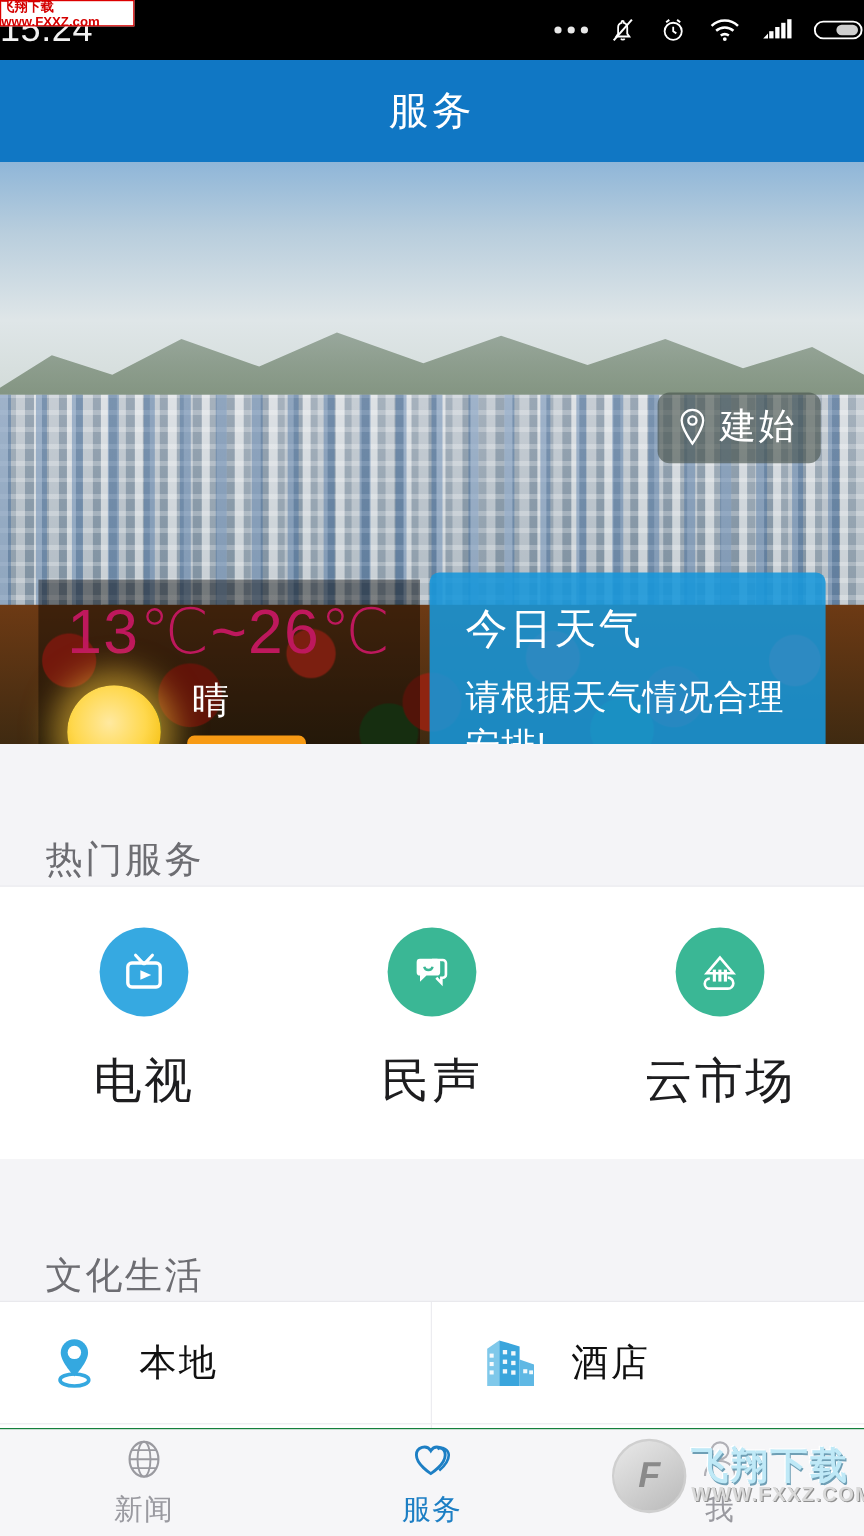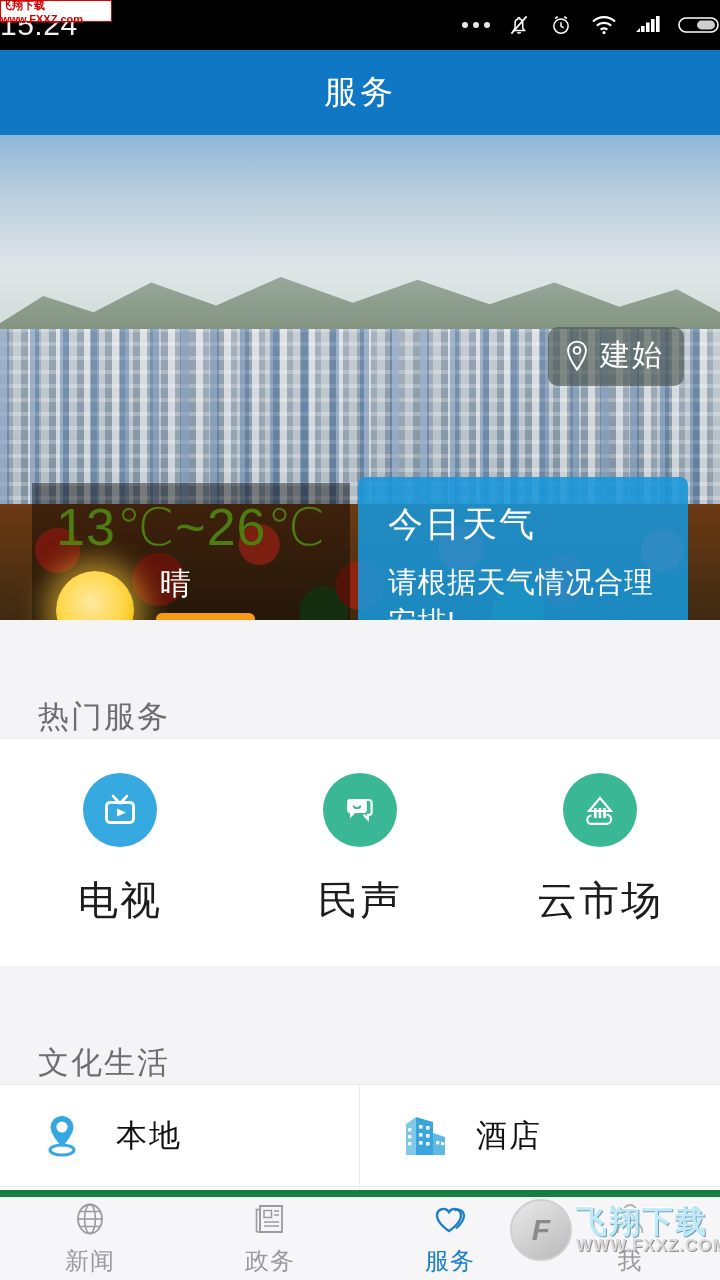--- a/index.html
+++ b/index.html
@@ -84,21 +84,21 @@
     padding:8px 20px 10px 16px; display:flex; align-items:center; gap:10px;
   }
   .loc-chip .txt { color:#fff; font-size:30px; letter-spacing:2px; }
 
   .wcard {
     position:absolute; left:32px; top:348px;
     width:318px; height:215px;
     background:rgba(0,0,0,.42);
     display:flex; flex-direction:column; padding:14px 0 0 0;
   }
-  .wtemp { color:#4d7c0f; font-size:52px; text-align:center; letter-spacing:1px; font-weight:300; }
+  .wtemp { color:#be185d; font-size:52px; text-align:center; letter-spacing:1px; font-weight:300; }
   .wrow { display:flex; align-items:center; margin-top:6px; padding-left:14px; }
   .sun {
     width:78px; height:78px; border-radius:50%;
     background:radial-gradient(circle at 45% 40%, #ffe9a0 0%, #ffd84d 48%, #f7c51e 72%, rgba(247,197,30,0) 73%);
     box-shadow:0 0 26px 12px rgba(255,205,60,.55);
     flex:none; margin-left:10px;
   }
   .wmeta { margin-left:22px; display:flex; flex-direction:column; align-items:flex-start; gap:8px; }
   .wdesc { color:#fff; font-size:31px; letter-spacing:1px; padding-left:4px; }
   .aqi {
@@ -135,21 +135,21 @@
     width:50%; height:102px; display:flex; align-items:center;
     padding-left:36px; border-bottom:1px solid #ececf0;
   }
   .gcell:nth-child(odd) { border-right:1px solid #ececf0; }
   .gcell .gicon { width:52px; display:flex; justify-content:center; flex:none; }
   .gcell .glabel { margin-left:28px; font-size:31px; color:#111; letter-spacing:2px;font-family:Liberation Serif, serif; }
 
   
   .tabbar {
     position:absolute; left:0; bottom:0; width:720px; height:90px;
-    background:#f6f6f8; border-top:7px solid #15803d;
+    background:#f6f6f8; border-top:1px solid #15803d;
     display:flex; align-items:center;
   }
   .tab { flex:1; display:flex; flex-direction:column; align-items:center; gap:7px; }
   .tab-label { font-size:24px; color:#9a9aa0; letter-spacing:1px; }
   .tab.active .tab-label { color:#1d7fc4; }
 
   .wm-bottom {
     position:absolute; right:0; bottom:14px; width:210px; height:72px;
     display:flex; align-items:center; z-index:60; pointer-events:none;
   }
@@ -358,29 +358,20 @@
     <div class="tab">
       <svg width="38" height="38" viewBox="0 0 38 38">
         <ellipse cx="19" cy="19" rx="12" ry="14.5" fill="none" stroke="#9a9aa0" stroke-width="1.8"></ellipse>
         <ellipse cx="19" cy="19" rx="5.4" ry="14.5" fill="none" stroke="#9a9aa0" stroke-width="1.6"></ellipse>
         <line x1="7" y1="19" x2="31" y2="19" stroke="#9a9aa0" stroke-width="1.6"></line>
         <path d="M9 11.5h20 M9 26.5h20" stroke="#9a9aa0" stroke-width="1.4" fill="none"></path>
       </svg>
       <div class="tab-label">新闻</div>
     </div>
 
-    <div class="tab">
-      <svg width="38" height="38" viewBox="0 0 38 38">
-        <path d="M9 6h22v26H9z" fill="none" stroke="#9a9aa0" stroke-width="1.8"></path>
-        <path d="M5.5 9.5h3.5v22.5H7.2a1.7 1.7 0 0 1-1.7-1.7z" fill="none" stroke="#9a9aa0" stroke-width="1.6"></path>
-        <rect x="13" y="10.5" width="7.5" height="7" fill="none" stroke="#9a9aa0" stroke-width="1.5"></rect>
-        <path d="M23 11h5 M23 15h5 M13 22h15 M13 26h15" stroke="#9a9aa0" stroke-width="1.6"></path>
-      </svg>
-      <div class="tab-label">政务</div>
-    </div>
 
     <div class="tab active">
       <svg width="40" height="38" viewBox="0 0 40 38">
         <path d="M19 31S7 23.5 7 15.5A6.5 6.5 0 0 1 19 12a6.5 6.5 0 0 1 12 3.5C31 23.5 19 31 19 31z" fill="none" stroke="#1d7fc4" stroke-width="2.4"></path>
         <path d="M24.5 10.5A6.3 6.3 0 0 1 34 15.5c0 5.4-5 10.4-8 13" fill="none" stroke="#1d7fc4" stroke-width="2.2"></path>
       </svg>
       <div class="tab-label">服务</div>
     </div>
 
     <div class="tab">

